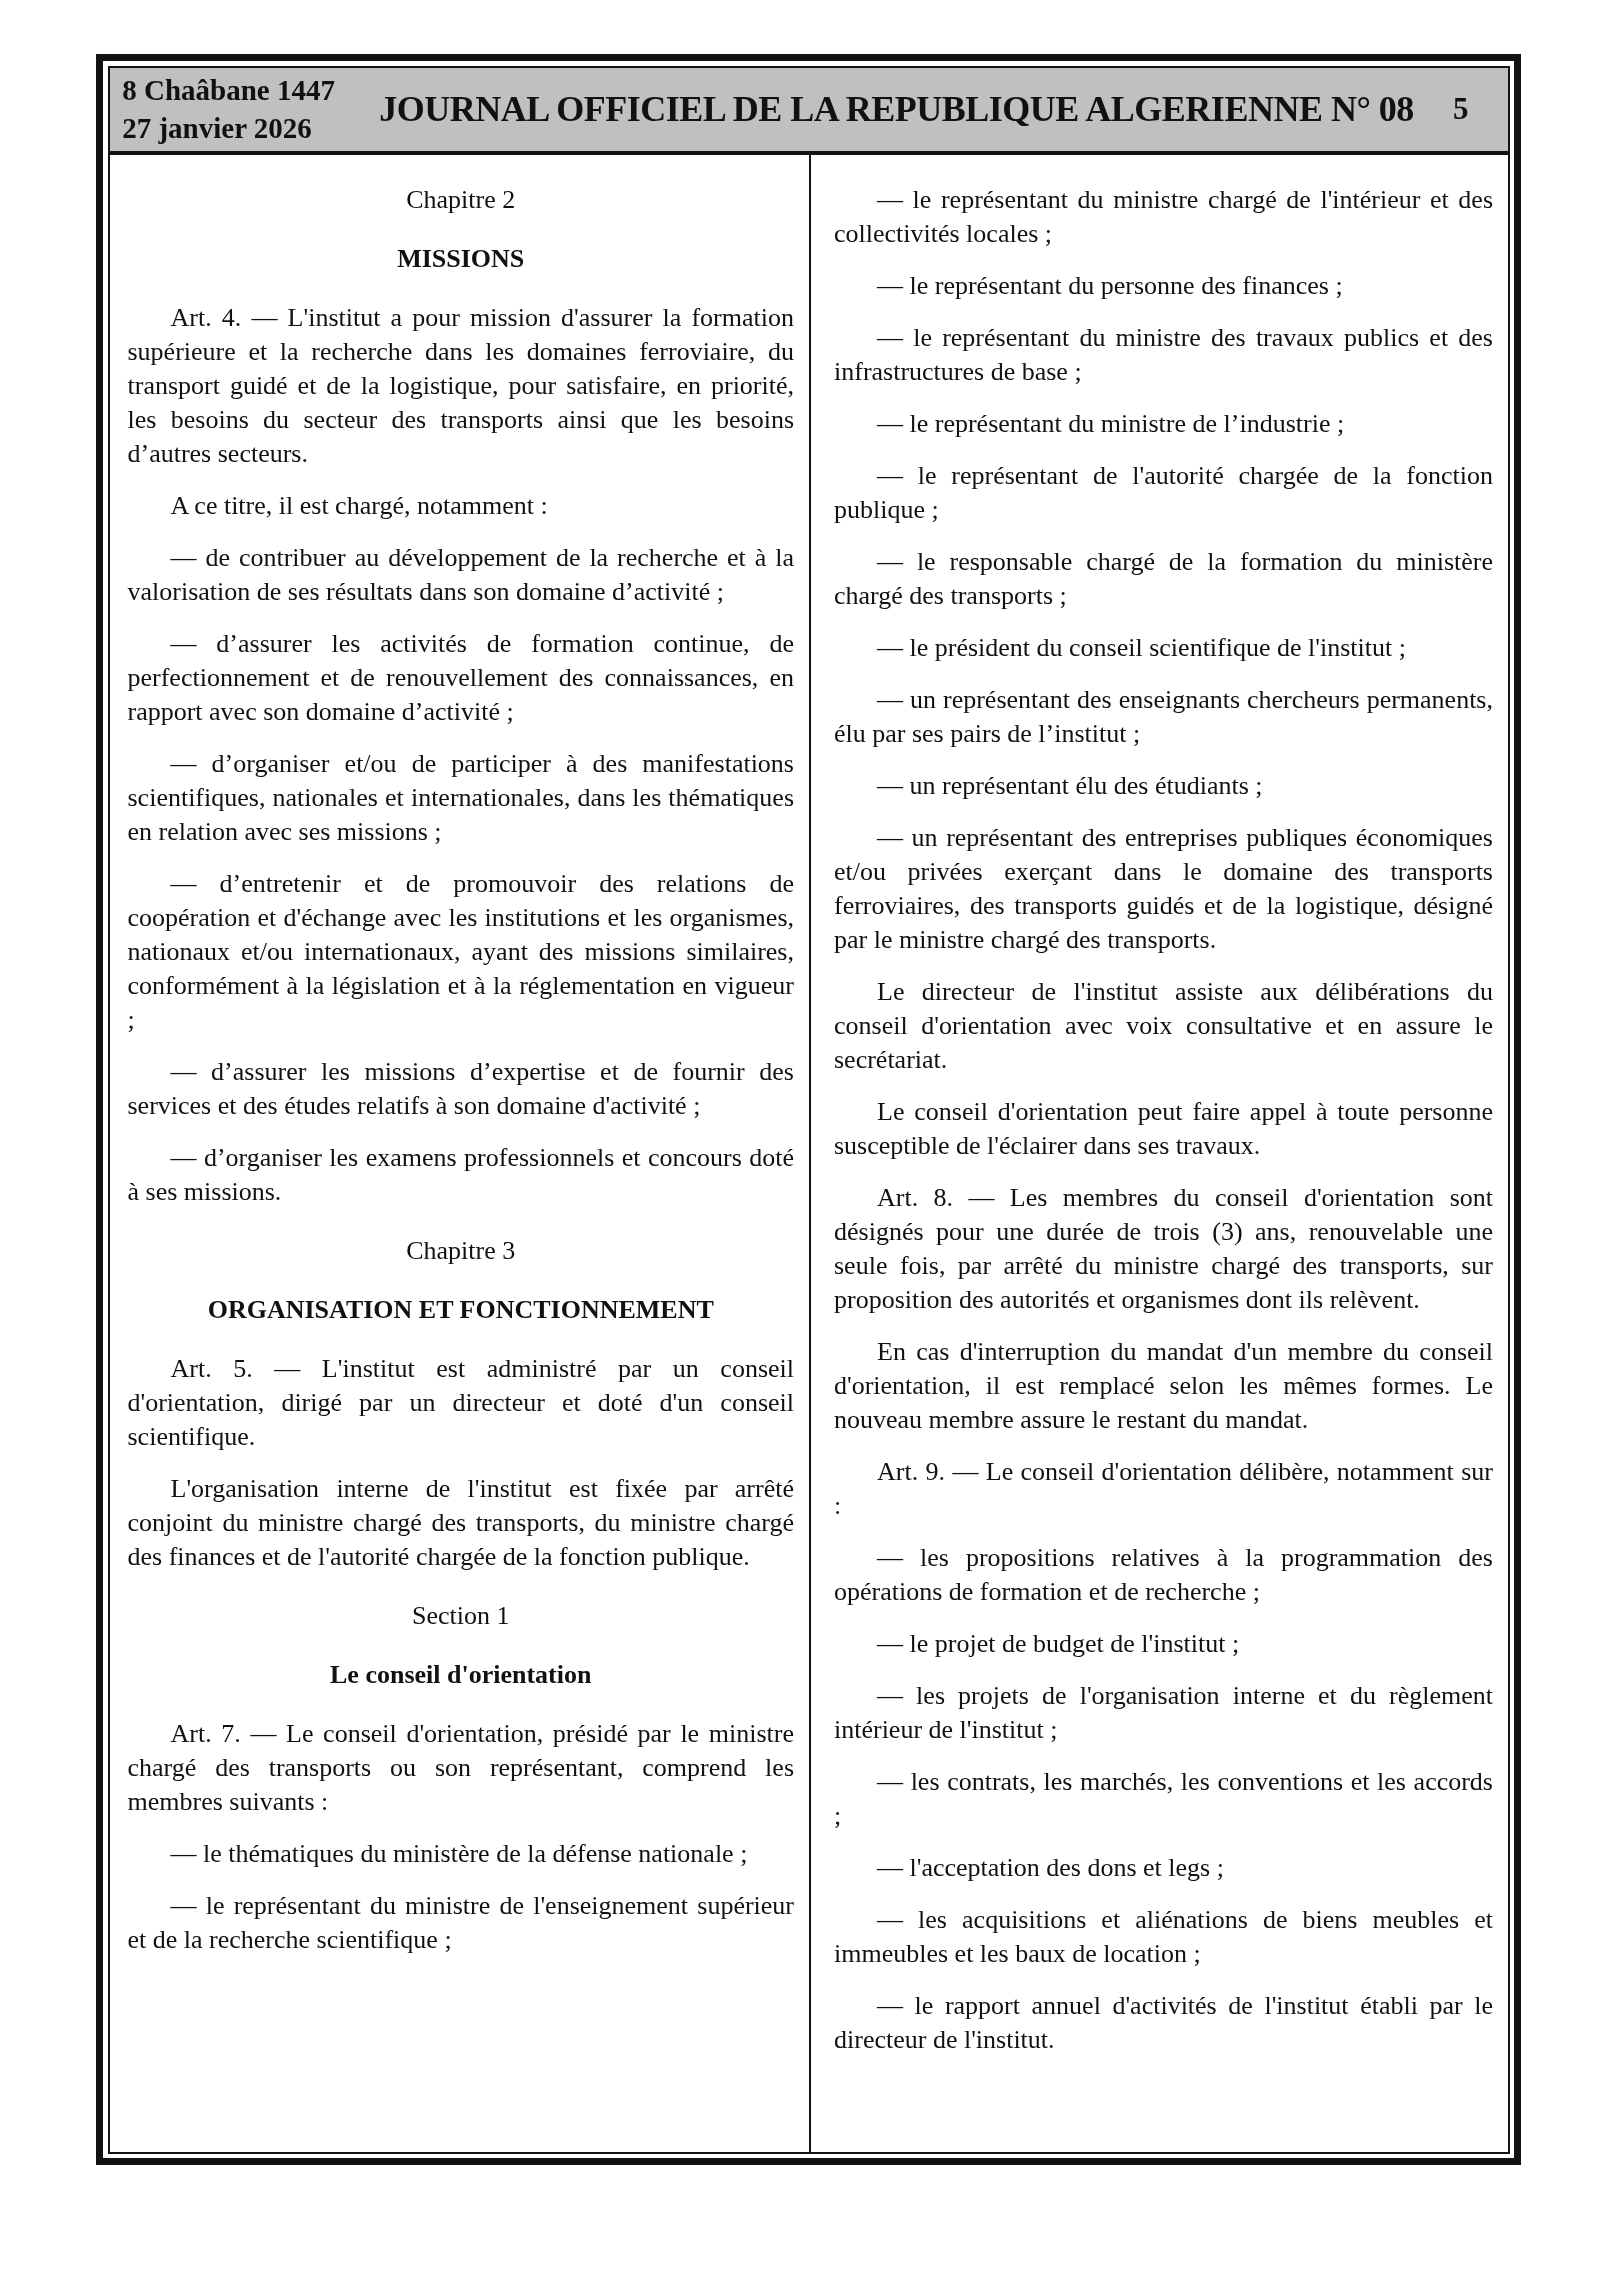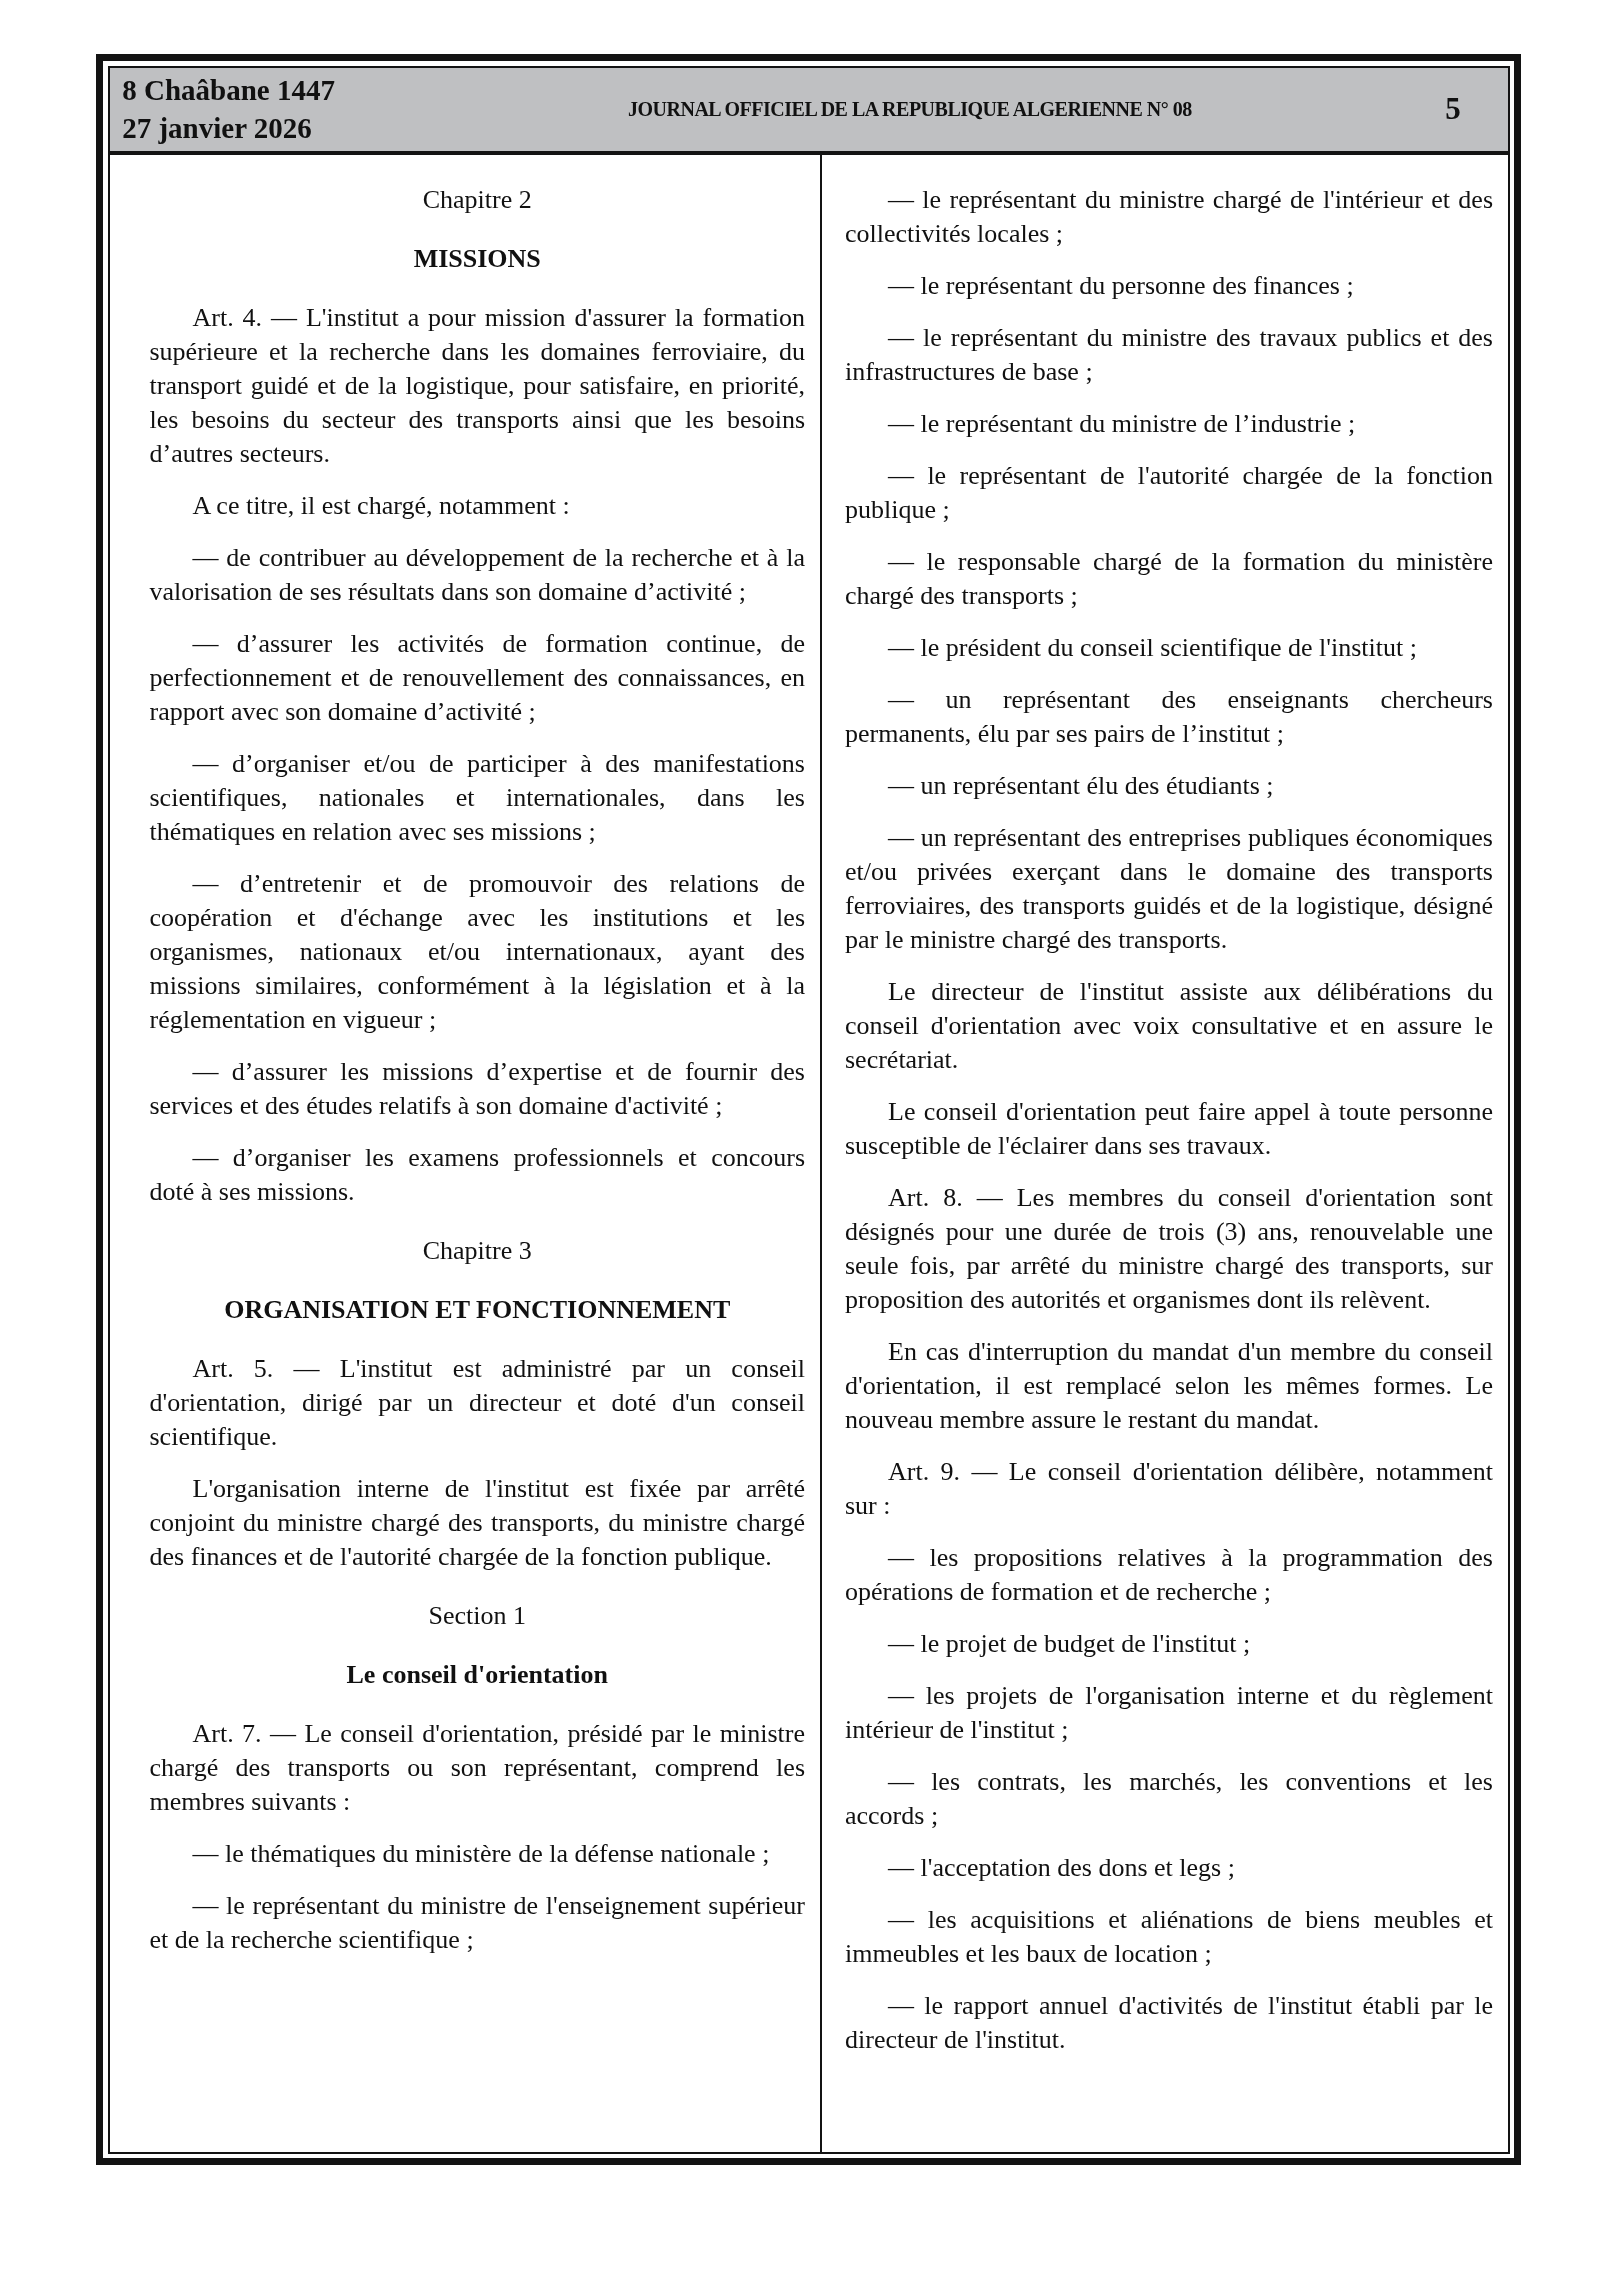--- a/index.html
+++ b/index.html
@@ -43,35 +43,34 @@
     font-weight: bold;
     font-size: 29px;
     line-height: 38px;
     white-space: nowrap;
     width: 299px;
   }
   .header-title {
     flex: 1;
     text-align: center;
     font-weight: bold;
-    font-size: 20px;
+    font-size: 36px;
     letter-spacing: -0.5px;
     white-space: nowrap;
   }
   .header-page-num {
     width: 109px;
     text-align: center;
     font-weight: bold;
     font-size: 31px;
   }
   .content {
     flex: 1;
     display: flex;
     overflow: hidden;
-    padding-left: 22px;
   }
   .col {
     width: 50%;
     box-sizing: border-box;
     padding: 25px 14.5px 9px 18px;
     font-size: 26px;
     line-height: 34px;
     text-align: justify;
   }
   .col-right {

